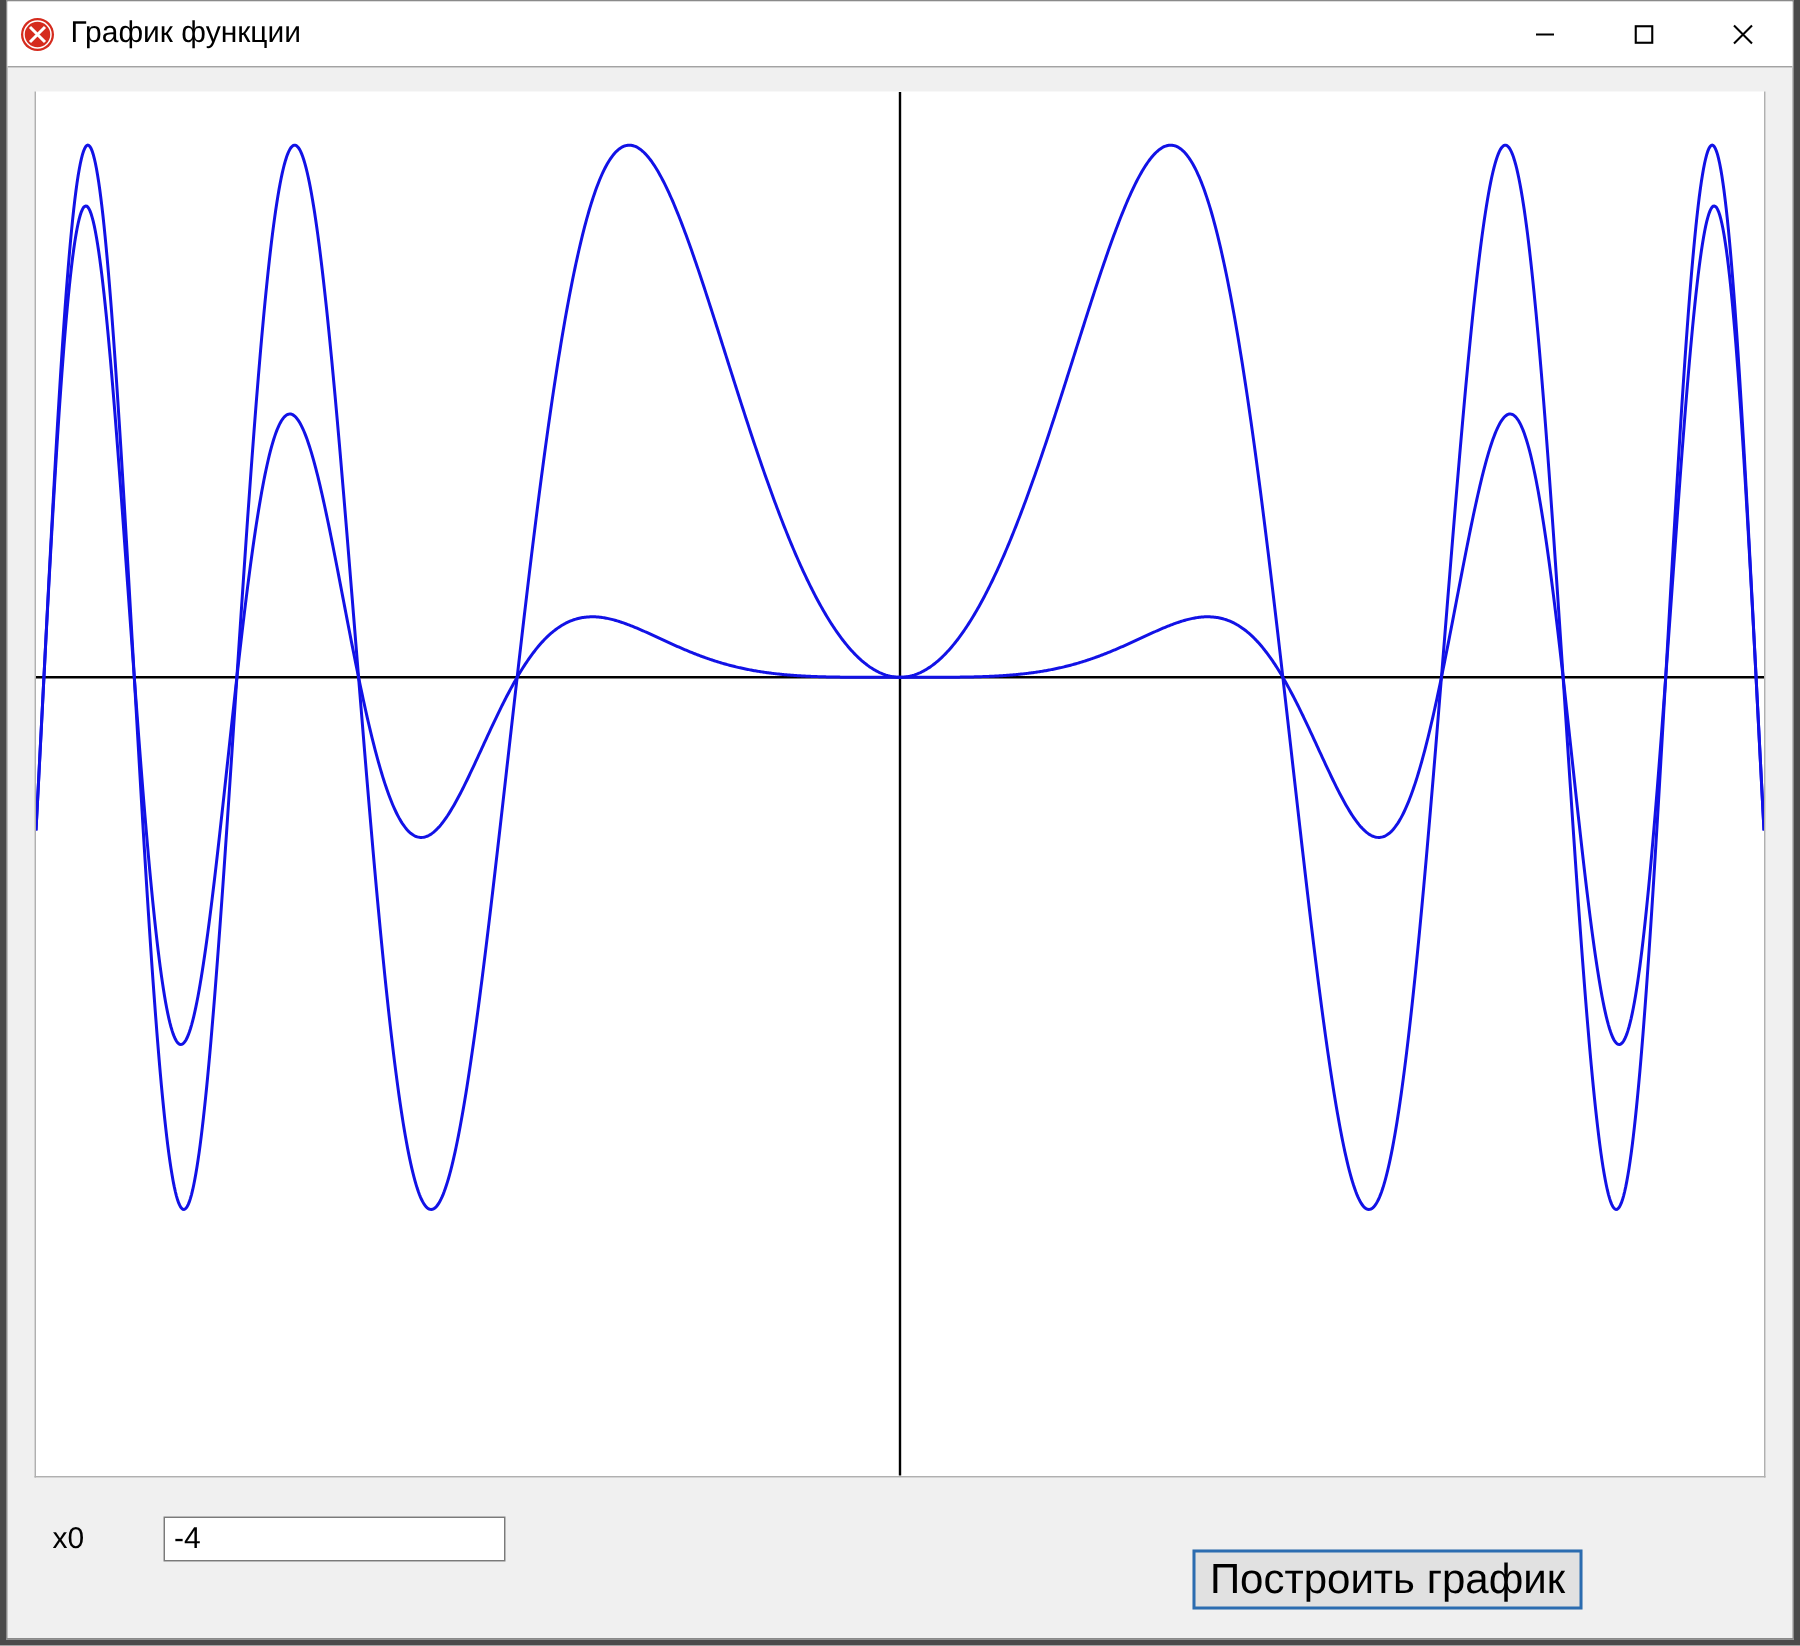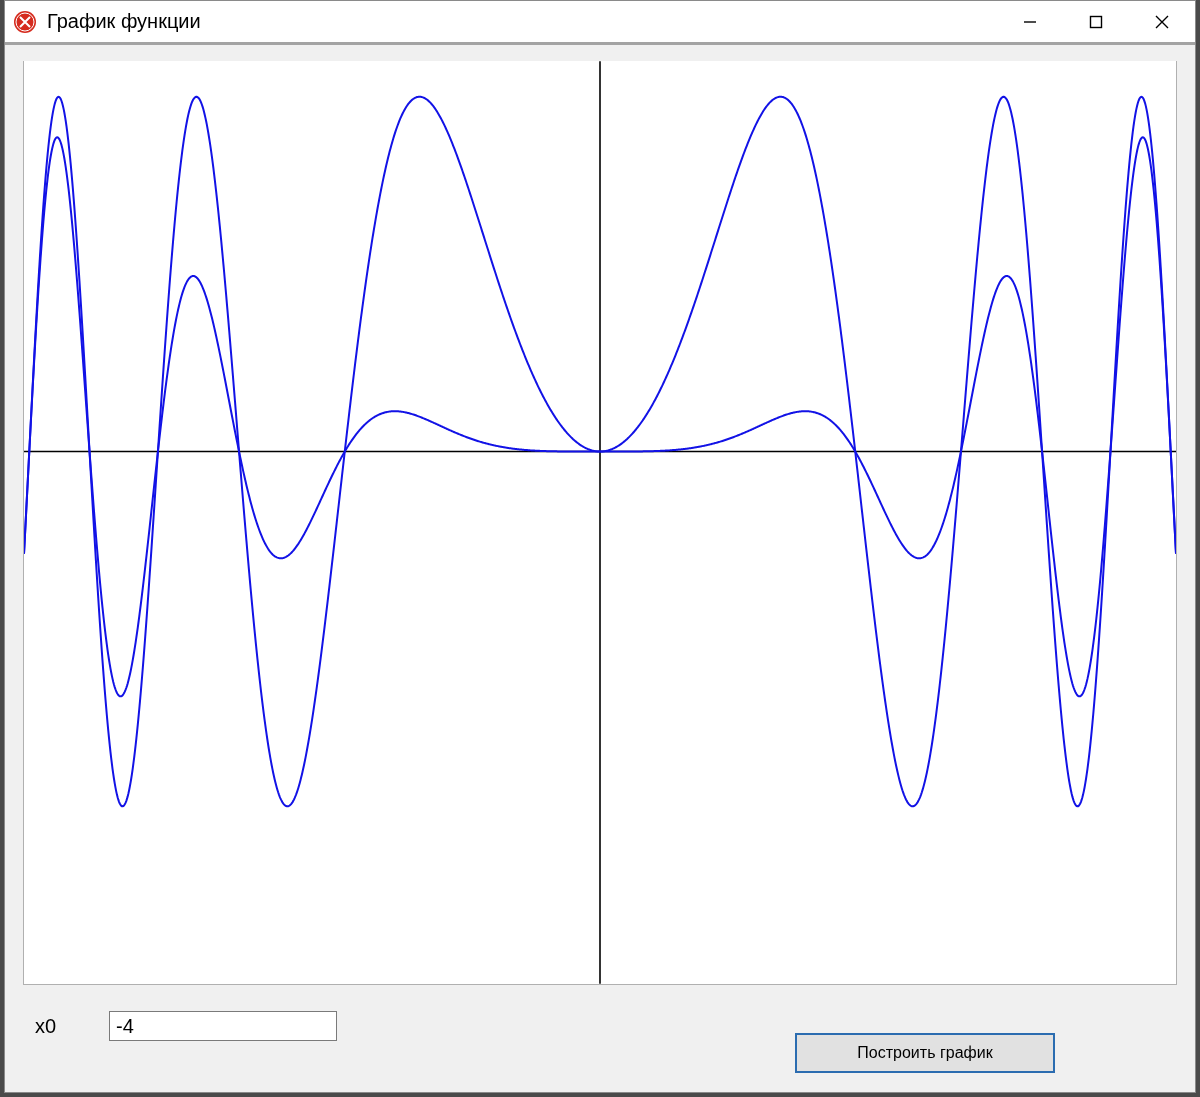--- a/index.html
+++ b/index.html
@@ -17,21 +17,21 @@
     width:1192px; height:1093px;
     background:#f0f0f0;
     border:1px solid #8a8a8a;
     display:flex; flex-direction:column;
   }
   .titlebar {
     height:44px;
     background:#ffffff;
     display:flex; align-items:center;
     padding-left:8px;
-    border-bottom:3px solid #a3a3a3;
+    border-bottom:1px solid #a3a3a3;
   }
   .app-icon {
     width:24px; height:24px;
     margin-right:10px;
   }
   .title-text { font-size:20px; color:#000; }
   .win-controls {
     margin-left:auto;
     display:flex;
     height:100%;
@@ -68,21 +68,21 @@
     font-size:20px;
     color:#000;
   }
   .plot-btn {
     margin-left:auto;
     margin-top:22px;
     margin-right:120px;
     width:260px; height:40px;
     background:#e1e1e1;
     border:2px solid #2b6cb0;
-    font-size:16px;
+    font-size:28px;
     color:#000;
     cursor:pointer;
   }
 </style>
 </head>
 <body>
 
 <div class="window">
 
   <div class="titlebar">

